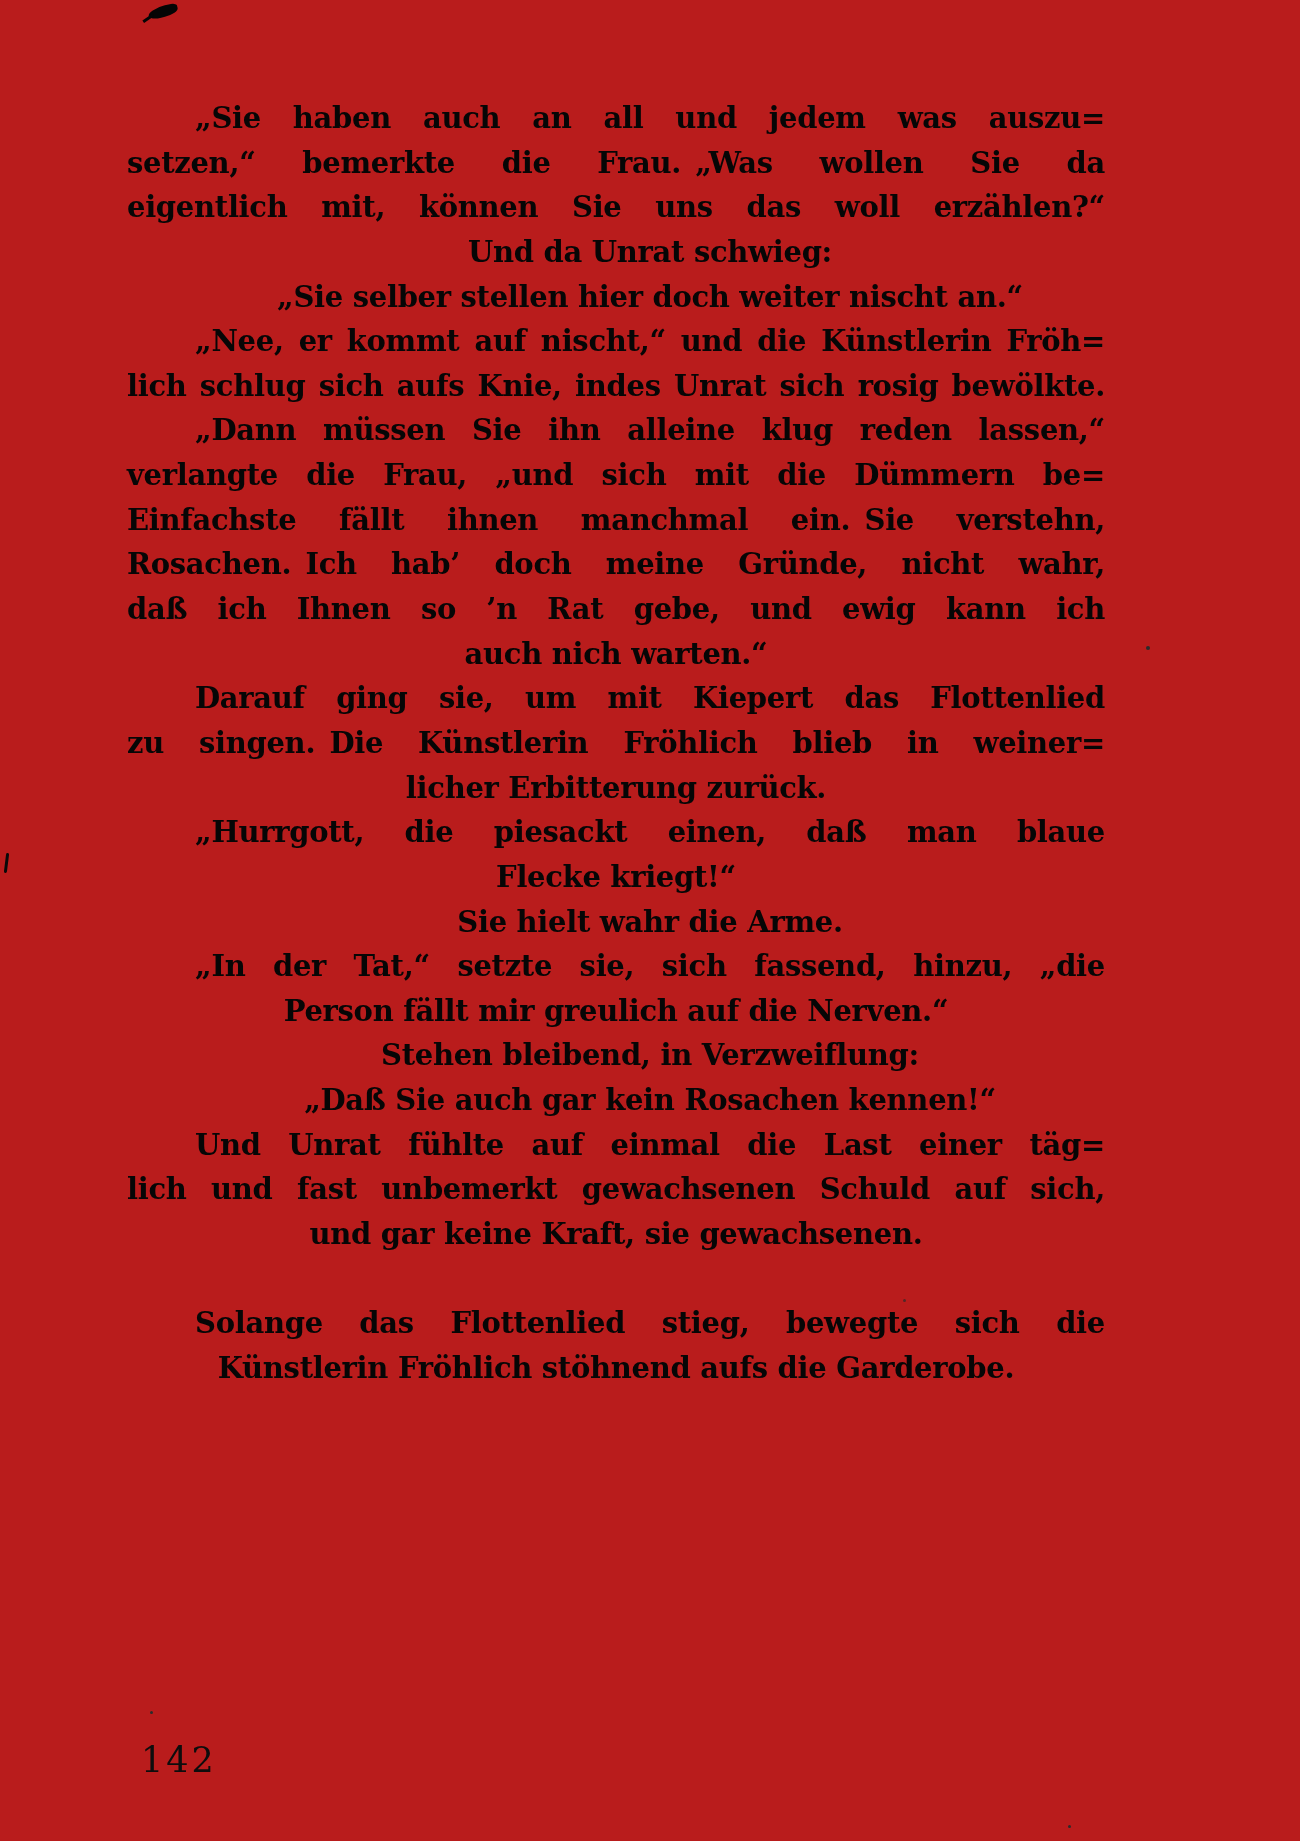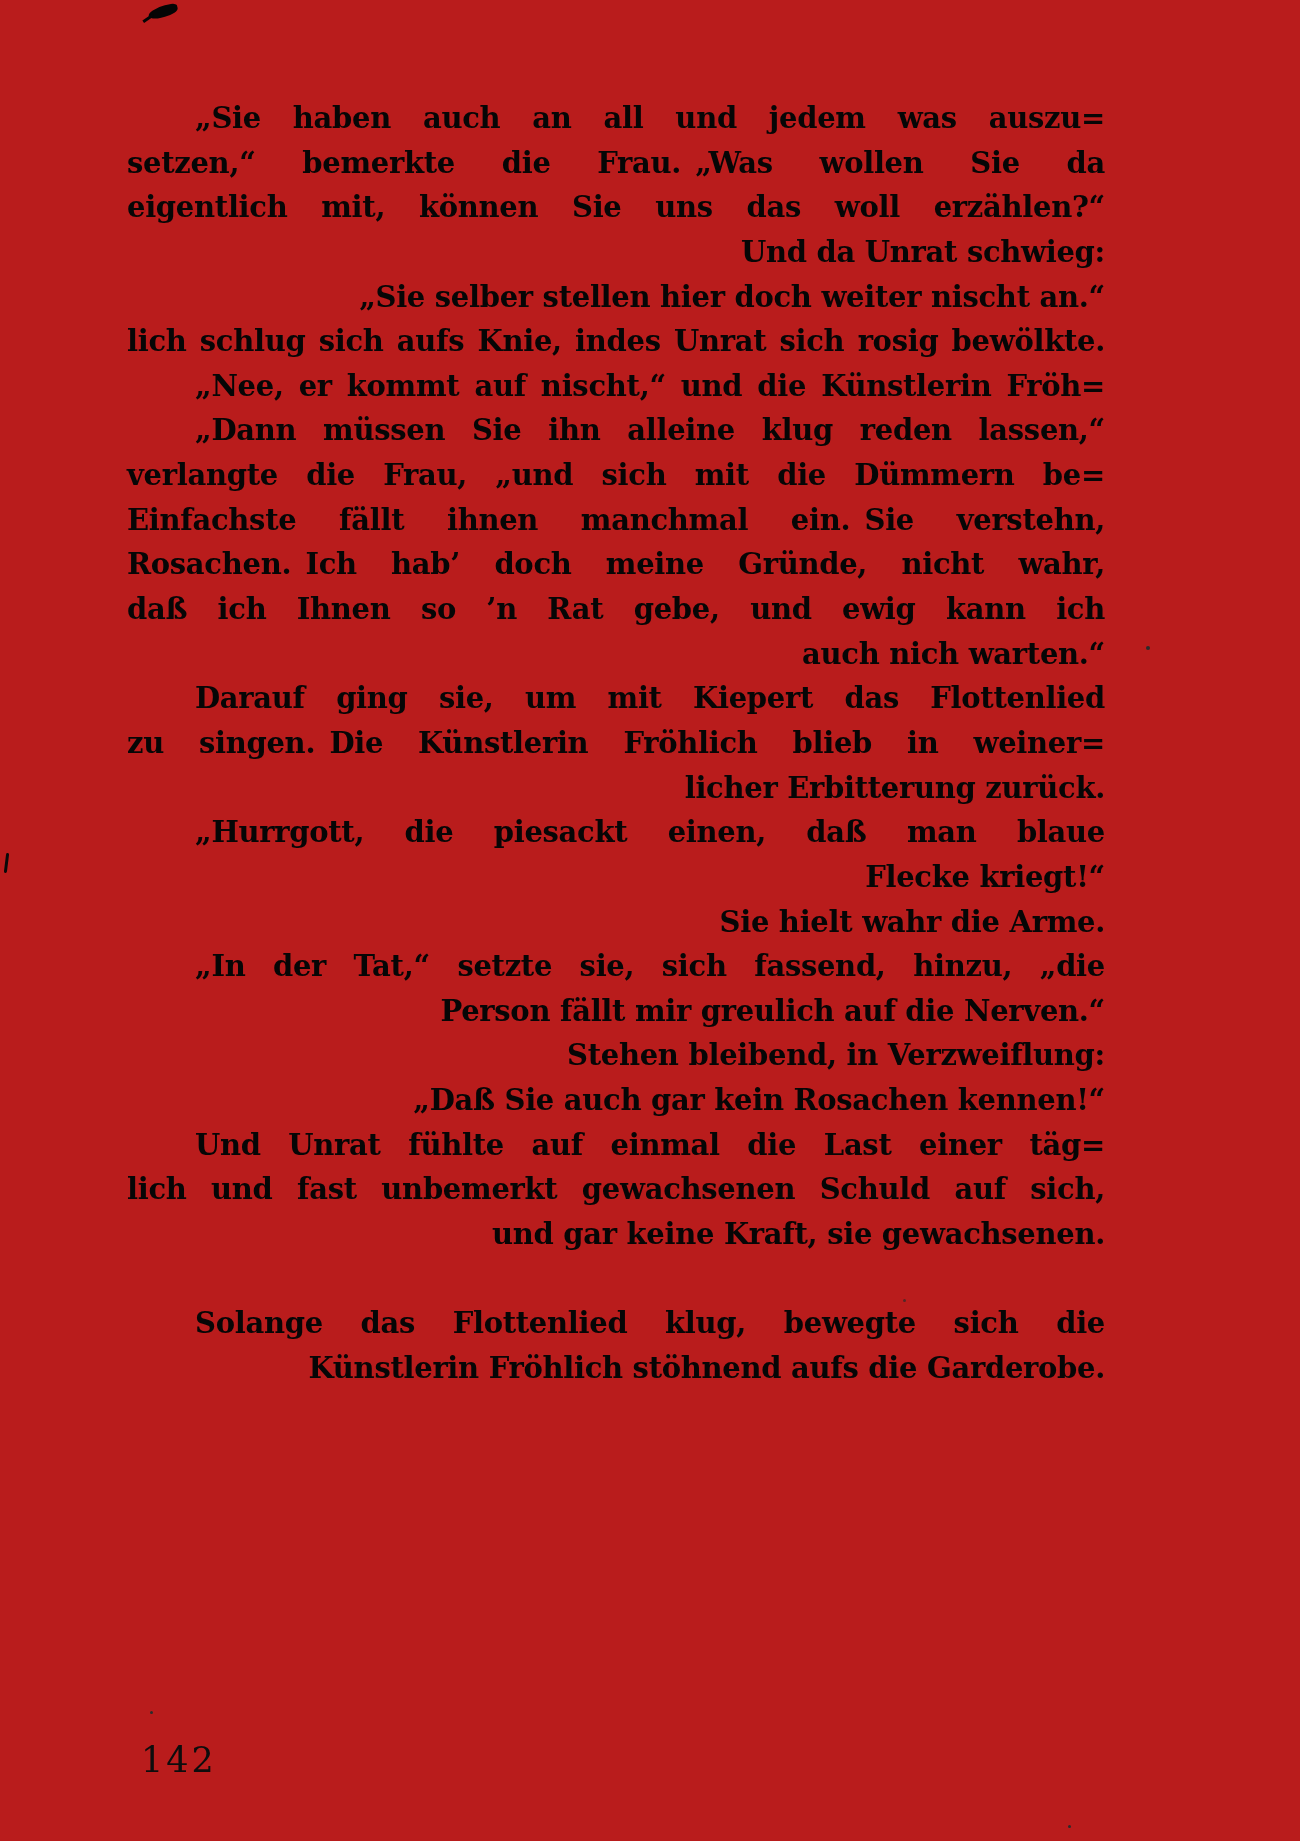--- a/index.html
+++ b/index.html
@@ -27,21 +27,21 @@
     color: #060606;
     font-family: "DejaVu Serif", serif;
     font-weight: bold;
     font-size: 29px;
     letter-spacing: -0.3px;
   }
   .line {
     height: 44.65px;
     line-height: 44.65px;
     white-space: normal;
-    text-align: right;
+    text-align: center;
   }
   .line.justify {
     text-align: justify;
     text-align-last: justify;
   }
   .line.indent {
     text-indent: 68px;
   }
   .line.spacer {
     height: 44.65px;
@@ -111,40 +111,40 @@
   <span class="speck s2"></span>
   <span class="speck s3"></span>
   <span class="speck s4"></span>
 
   <div class="text-block">
       <div class="line indent justify">„Sie haben auch an all und jedem was auszu=</div>
       <div class="line justify">setzen,“ bemerkte die Frau. „Was wollen Sie da</div>
       <div class="line justify">eigentlich mit, können Sie uns das woll erzählen?“</div>
       <div class="line indent">Und da Unrat schwieg:</div>
       <div class="line indent">„Sie selber stellen hier doch weiter nischt an.“</div>
+      <div class="line indent justify">„Nee, er kommt auf nischt,“ und die Künstlerin Fröh=</div>
       <div class="line justify">lich schlug sich aufs Knie, indes Unrat sich rosig bewölkte.</div>
-      <div class="line indent justify">„Nee, er kommt auf nischt,“ und die Künstlerin Fröh=</div>
       <div class="line indent justify">„Dann müssen Sie ihn alleine klug reden lassen,“</div>
       <div class="line justify">verlangte die Frau, „und sich mit die Dümmern be=</div>
       <div class="line justify">Einfachste fällt ihnen manchmal ein. Sie verstehn,</div>
       <div class="line justify">Rosachen. Ich hab’ doch meine Gründe, nicht wahr,</div>
       <div class="line justify">daß ich Ihnen so ’n Rat gebe, und ewig kann ich</div>
       <div class="line">auch nich warten.“</div>
       <div class="line indent justify">Darauf ging sie, um mit Kiepert das Flottenlied</div>
       <div class="line justify">zu singen. Die Künstlerin Fröhlich blieb in weiner=</div>
       <div class="line">licher Erbitterung zurück.</div>
       <div class="line indent justify">„Hurrgott, die piesackt einen, daß man blaue</div>
       <div class="line">Flecke kriegt!“</div>
       <div class="line indent">Sie hielt wahr die Arme.</div>
       <div class="line indent justify">„In der Tat,“ setzte sie, sich fassend, hinzu, „die</div>
       <div class="line">Person fällt mir greulich auf die Nerven.“</div>
       <div class="line indent">Stehen bleibend, in Verzweiflung:</div>
       <div class="line indent">„Daß Sie auch gar kein Rosachen kennen!“</div>
       <div class="line indent justify">Und Unrat fühlte auf einmal die Last einer täg=</div>
       <div class="line justify">lich und fast unbemerkt gewachsenen Schuld auf sich,</div>
       <div class="line">und gar keine Kraft, sie gewachsenen.</div>
       <div class="line spacer"></div>
-      <div class="line indent justify">Solange das Flottenlied klug, bewegte sich die</div>
+      <div class="line indent justify">Solange das Flottenlied stieg, bewegte sich die</div>
       <div class="line">Künstlerin Fröhlich stöhnend aufs die Garderobe.</div>
     </div>
 
   <div class="page-number">142</div>
 </div>
 
 </body></html>

